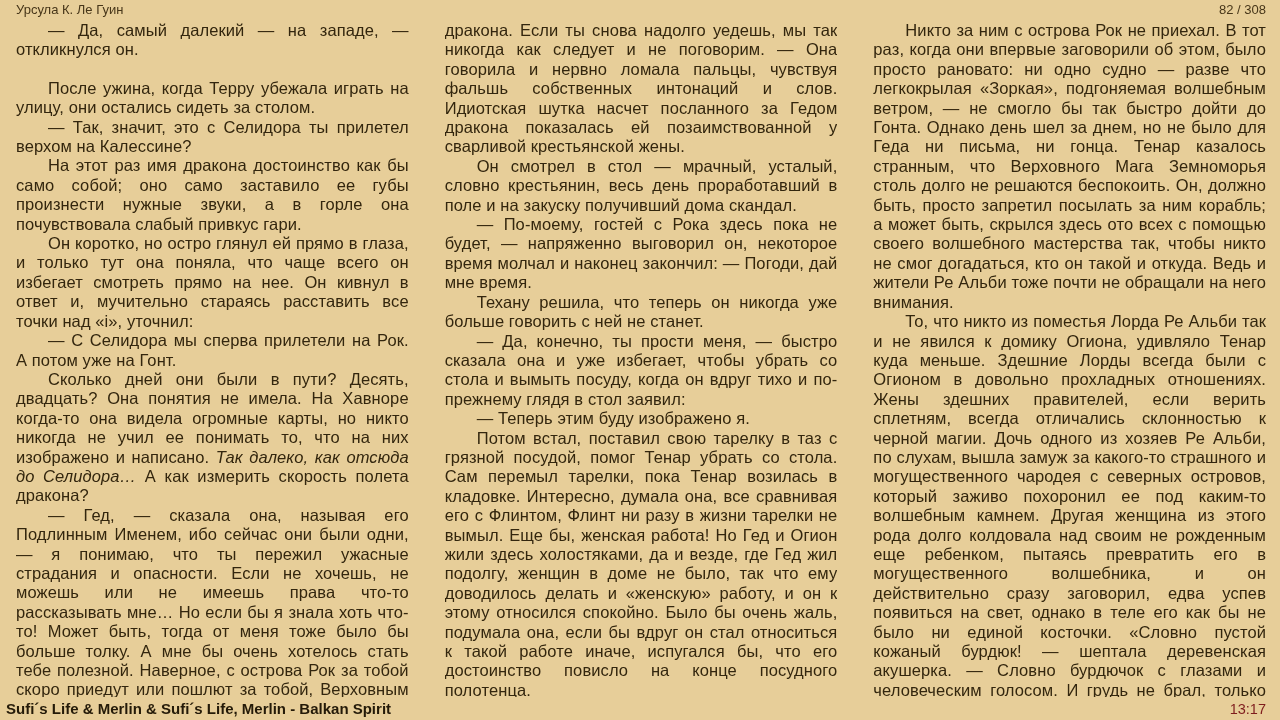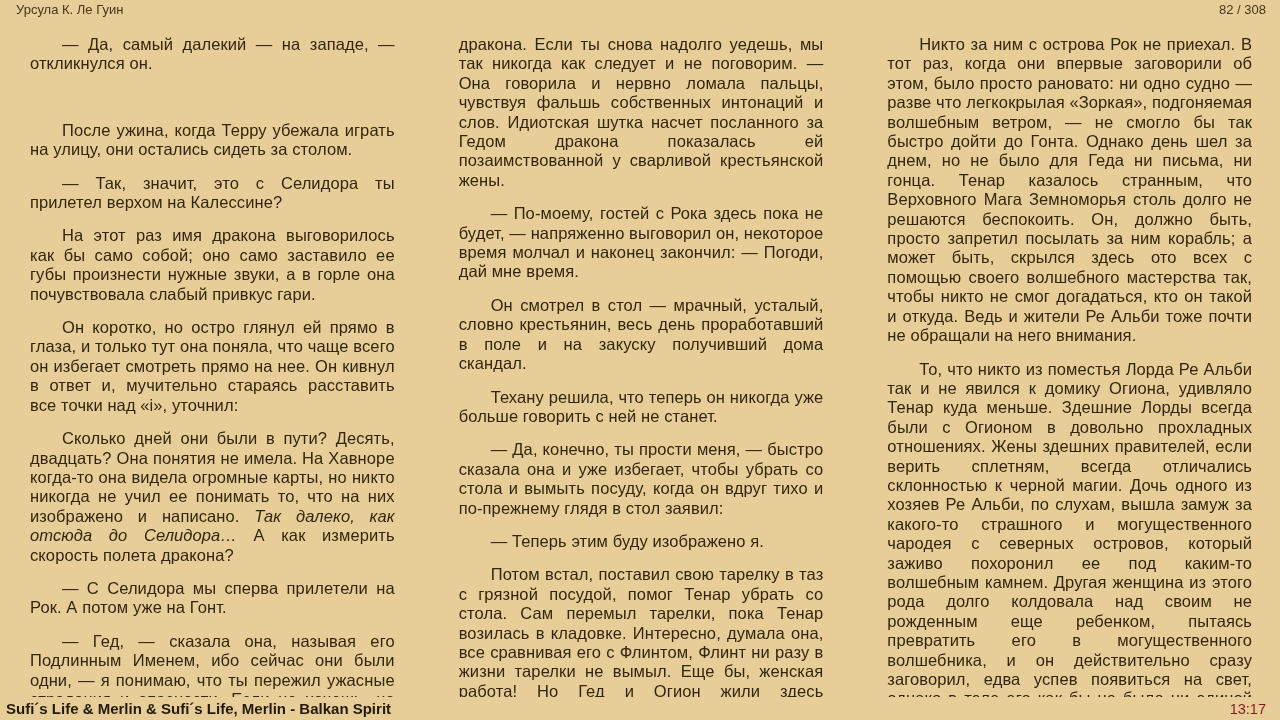--- a/index.html
+++ b/index.html
@@ -29,21 +29,21 @@
     display:flex;gap:36px;
   }
   .column{
     flex:1 1 0;
     overflow:hidden;
     text-align:justify;
     font-size:16.5px;
     line-height:19.4px;
     letter-spacing:0.1px;
   }
-  .para{margin:14px;text-indent:32px;}
+  .para{margin:0;text-indent:32px;}
   .para.no-indent{text-indent:0;}
   .spacer{height:19px;}
   .para em{font-style:italic;}
   .footer{
     position:absolute;bottom:0;left:0;right:0;height:22px;
     box-sizing:border-box;
     text-align:right;
   }
   .f-left{
     position:absolute;left:6px;bottom:3px;
@@ -63,30 +63,30 @@
     <span class="h-left">Урсула К. Ле Гуин</span>
     <span class="h-right">82 / 308</span>
   </div>
 
   <div class="columns">
     <div class="column">
         <p class="para"><span>— Да, самый далекий — на западе, — откликнулся он.</span></p>
         <div class="spacer"></div>
         <p class="para"><span>После ужина, когда Терру убежала играть на улицу, они остались сидеть за столом.</span></p>
         <p class="para"><span>— Так, значит, это с Селидора ты прилетел верхом на Калессине?</span></p>
-        <p class="para"><span>На этот раз имя дракона выговорилось как бы само собой; оно само заставило ее губы произнести нужные звуки, а в горле она почувствовала слабый привкус гари.</span></p>
+        <p class="para"><span>На этот раз имя дракона достоинство как бы само собой; оно само заставило ее губы произнести нужные звуки, а в горле она почувствовала слабый привкус гари.</span></p>
         <p class="para"><span>Он коротко, но остро глянул ей прямо в глаза, и только тут она поняла, что чаще всего он избегает смотреть прямо на нее. Он кивнул в ответ и, мучительно стараясь расставить все точки над «i», уточнил:</span></p>
+        <p class="para"><span>— С Селидора мы сперва прилетели на Рок. А потом уже на Гонт.</span></p>
         <p class="para"><span>Сколько дней они были в пути? Десять, двадцать? Она понятия не имела. На Хавноре когда-то она видела огромные карты, но никто никогда не учил ее понимать то, что на них изображено и написано. </span><em>Так далеко, как отсюда до Селидора…</em><span> А как измерить скорость полета дракона?</span></p>
-        <p class="para"><span>— С Селидора мы сперва прилетели на Рок. А потом уже на Гонт.</span></p>
         <p class="para"><span>— Гед, — сказала она, называя его Подлинным Именем, ибо сейчас они были одни, — я понимаю, что ты пережил ужасные страдания и опасности. Если не хочешь, не можешь или не имеешь права что-то рассказывать мне… Но если бы я знала хоть что-то! Может быть, тогда от меня тоже было бы больше толку. А мне бы очень хотелось стать тебе полезной. Наверное, с острова Рок за тобой скоро приедут или пошлют за тобой, Верховным Магом, корабль, а может быть — кто его знает! — даже</span></p>
       </div>
     <div class="column">
         <p class="para no-indent"><span>дракона. Если ты снова надолго уедешь, мы так никогда как следует и не поговорим. — Она говорила и нервно ломала пальцы, чувствуя фальшь собственных интонаций и слов. Идиотская шутка насчет посланного за Гедом дракона показалась ей позаимствованной у сварливой крестьянской жены.</span></p>
+        <p class="para"><span>Он смотрел в стол — мрачный, усталый, словно крестьянин, весь день проработавший в поле и на закуску получивший дома скандал.</span></p>
         <p class="para"><span>— По-моему, гостей с Рока здесь пока не будет, — напряженно выговорил он, некоторое время молчал и наконец закончил: — Погоди, дай мне время.</span></p>
-        <p class="para"><span>Он смотрел в стол — мрачный, усталый, словно крестьянин, весь день проработавший в поле и на закуску получивший дома скандал.</span></p>
         <p class="para"><span>Техану решила, что теперь он никогда уже больше говорить с ней не станет.</span></p>
         <p class="para"><span>— Да, конечно, ты прости меня, — быстро сказала она и уже избегает, чтобы убрать со стола и вымыть посуду, когда он вдруг тихо и по-прежнему глядя в стол заявил:</span></p>
         <p class="para"><span>— Теперь этим буду изображено я.</span></p>
         <p class="para"><span>Потом встал, поставил свою тарелку в таз с грязной посудой, помог Тенар убрать со стола. Сам перемыл тарелки, пока Тенар возилась в кладовке. Интересно, думала она, все сравнивая его с Флинтом, Флинт ни разу в жизни тарелки не вымыл. Еще бы, женская работа! Но Гед и Огион жили здесь холостяками, да и везде, где Гед жил подолгу, женщин в доме не было, так что ему доводилось делать и «женскую» работу, и он к этому относился спокойно. Было бы очень жаль, подумала она, если бы вдруг он стал относиться к такой работе иначе, испугался бы, что его достоинство повисло на конце посудного полотенца.</span></p>
       </div>
     <div class="column">
         <p class="para"><span>Никто за ним с острова Рок не приехал. В тот раз, когда они впервые заговорили об этом, было просто рановато: ни одно судно — разве что легкокрылая «Зоркая», подгоняемая волшебным ветром, — не смогло бы так быстро дойти до Гонта. Однако день шел за днем, но не было для Геда ни письма, ни гонца. Тенар казалось странным, что Верховного Мага Земноморья столь долго не решаются беспокоить. Он, должно быть, просто запретил посылать за ним корабль; а может быть, скрылся здесь ото всех с помощью своего волшебного мастерства так, чтобы никто не смог догадаться, кто он такой и откуда. Ведь и жители Ре Альби тоже почти не обращали на него внимания.</span></p>
         <p class="para"><span>То, что никто из поместья Лорда Ре Альби так и не явился к домику Огиона, удивляло Тенар куда меньше. Здешние Лорды всегда были с Огионом в довольно прохладных отношениях. Жены здешних правителей, если верить сплетням, всегда отличались склонностью к черной магии. Дочь одного из хозяев Ре Альби, по слухам, вышла замуж за какого-то страшного и могущественного чародея с северных островов, который заживо похоронил ее под каким-то волшебным камнем. Другая женщина из этого рода долго колдовала над своим не рожденным еще ребенком, пытаясь превратить его в могущественного волшебника, и он действительно сразу заговорил, едва успев появиться на свет, однако в теле его как бы не было ни единой косточки. «Словно пустой кожаный бурдюк! — шептала деревенская акушерка. — Словно бурдючок с глазами и человеческим голосом. И грудь не брал, только все лопотал что-то странное, а потом умер…» Что бы там ни было на</span></p>
       </div>
   </div>

